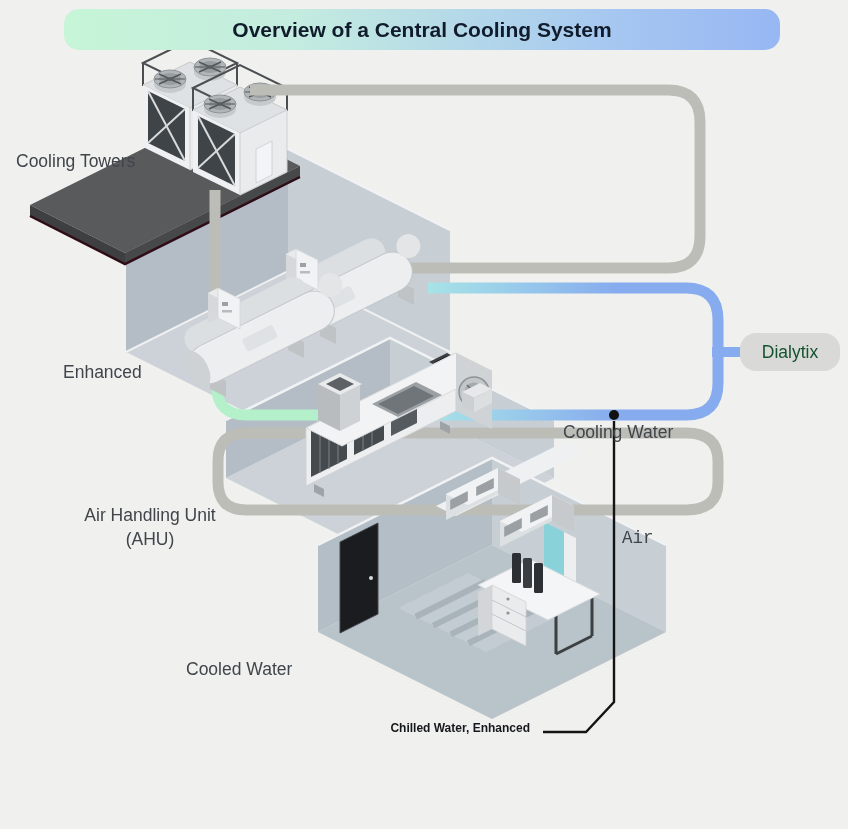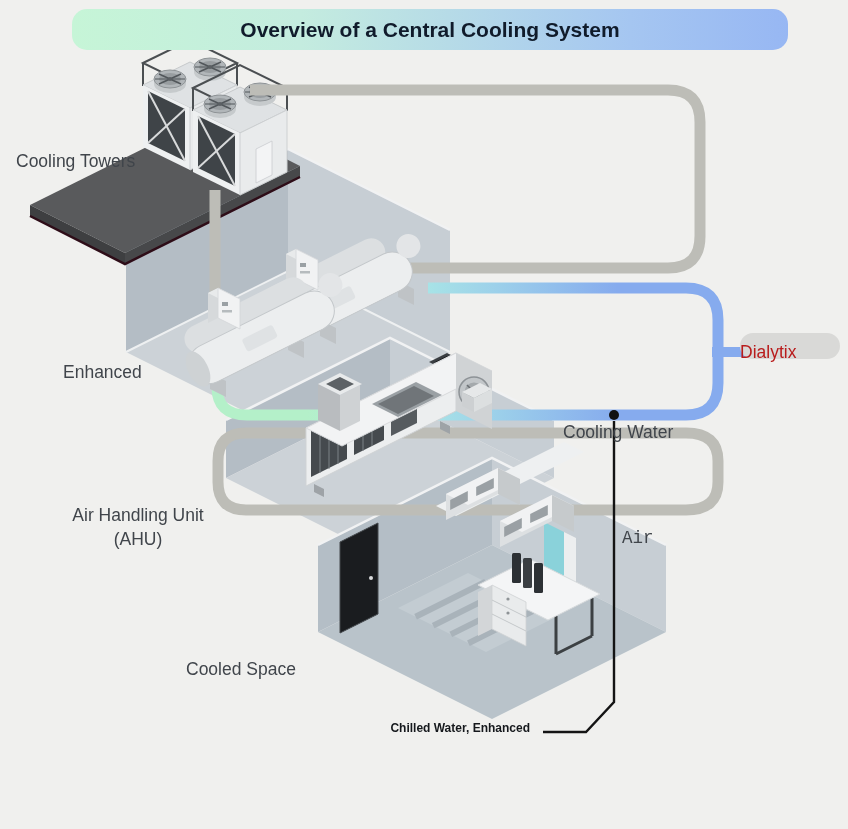--- a/index.html
+++ b/index.html
@@ -1,30 +1,30 @@
 <!DOCTYPE html>
 <html><head>
 <meta charset="utf-8">
 <style>
   html,body{margin:0;padding:0;}
   body{width:848px;height:829px;background:#f0f0ee;font-family:"Liberation Sans",sans-serif;overflow:hidden;}
   .stage{position:relative;width:848px;height:829px;background:#f0f0ee;}
   .banner{position:absolute;left:64px;top:9px;width:716px;height:41px;border-radius:15px;
     background:linear-gradient(90deg,#c6f5d7 0%,#c4ecdf 32%,#a5c6f1 78%,#97b7f3 100%);
-    text-align:center;line-height:41px;font-size:21px;font-weight:bold;color:#101b2b;margin-left:8px;}
+    text-align:center;line-height:41px;font-size:21px;font-weight:bold;color:#101b2b;}
   .lbl{position:absolute;font-size:17.5px;color:#40454b;white-space:nowrap;margin-top:46px;}
   #lbl-cooling-towers{left:16px;top:105px;}
   #lbl-chiller{left:63px;top:316px;}
-  #lbl-ahu{left:40px;top:457px;width:196px;text-align:center;line-height:24px;white-space:normal;}
+  #lbl-ahu{left:52px;top:457px;width:196px;text-align:center;line-height:24px;white-space:normal;}
   #lbl-cooled-space{left:186px;top:613px;}
   #lbl-condenser{left:521px;top:241px;}
   #lbl-chilled{left:563px;top:376px;}
   #lbl-air{left:622px;top:482px;font-family:Liberation Mono, monospace;}
-  .badge{position:absolute;left:740px;top:333px;width:100px;height:26px;background:#d9d9d7;
-    border-radius:16px;text-align:left;line-height:38px;font-size:17.5px;color:#b91c1c;}
+  .badge{position:absolute;left:740px;top:333px;width:100px;height:38px;background:#d9d9d7;
+    border-radius:16px;text-align:center;line-height:38px;font-size:17.5px;color:#14532d;}
   .callout-title{position:absolute;right:318px;top:721px;font-size:12px;font-weight:bold;color:#15181c;white-space:nowrap;}
   .callout-desc{position:absolute;right:315px;top:752px;font-size:15.3px;color:#24272b;
     text-align:right;white-space:pre-line;line-height:21.5px;}
   svg.diagram{position:absolute;left:0;top:0;}
 </style>
 </head>
 <body>
 
 <div class="stage">
 
@@ -231,21 +231,21 @@
   </svg>
 
   <div class="banner">Overview of a Central Cooling System</div>
 
   <div class="lbl" id="lbl-cooling-towers">Cooling Towers</div>
   <div class="lbl" id="lbl-chiller">Enhanced</div>
   <div class="lbl" id="lbl-ahu">
     <span>Air Handling Unit</span><br>
     <span>(AHU)</span>
   </div>
-  <div class="lbl" id="lbl-cooled-space">Cooled Space</div>
+  <div class="lbl" id="lbl-cooled-space">Cooled Water</div>
 
   <div class="lbl" id="lbl-chilled">Cooling Water</div>
   <div class="lbl" id="lbl-air">Air</div>
 
   <div class="badge">Dialytix</div>
 
   <div class="callout-title">Chilled Water, Enhanced</div>
 
 </div>
 

